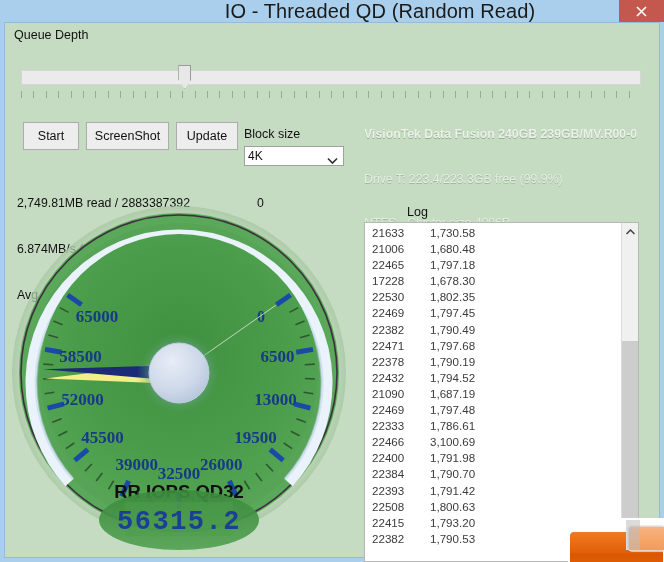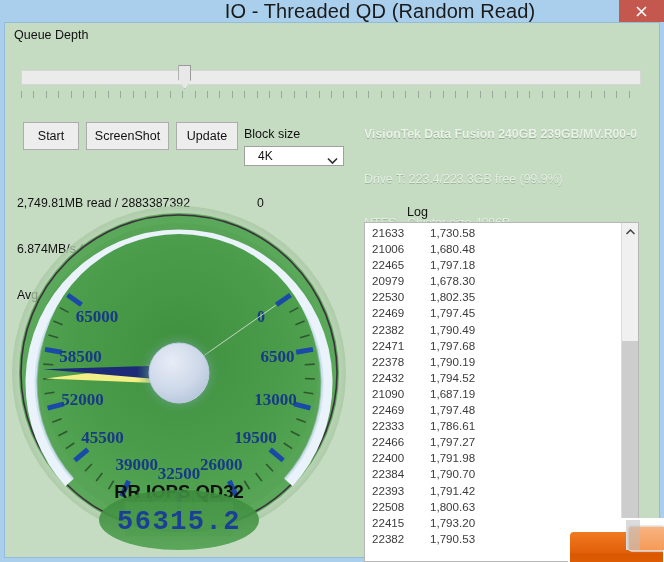--- a/index.html
+++ b/index.html
@@ -72,21 +72,21 @@
   #btn-start{left:18px;width:56px;}
   #btn-screenshot{left:81px;width:83px;}
   #btn-update{left:171px;width:62px;}
   
   .blocksize-label{
     position:absolute;left:239px;top:104px;font-size:12.5px;color:#111;
   }
   .blocksize-select{
     position:absolute;left:239px;top:123px;width:100px;height:20px;
     background:#fff;border:1px solid #a0a0a0;box-sizing:border-box;
-    font-size:12px;color:#111;padding-left:13px;line-height:18px;
+    font-size:12px;color:#111;padding-left:3px;line-height:18px;
     cursor:pointer;
   }
   .blocksize-select .chev{
     position:absolute;right:5px;top:5px;
   }
   
   .stats{
     position:absolute;left:12px;top:143px;font-size:12.3px;color:#111;
     line-height:15.2px;white-space:pre;
   }
@@ -207,21 +207,21 @@
           </div>
           <div class="log-row">
             <span class="c1">21006</span>
             <span class="c2">1,680.48</span>
           </div>
           <div class="log-row">
             <span class="c1">22465</span>
             <span class="c2">1,797.18</span>
           </div>
           <div class="log-row">
-            <span class="c1">20979</span>
+            <span class="c1">17228</span>
             <span class="c2">1,678.30</span>
           </div>
           <div class="log-row">
             <span class="c1">22530</span>
             <span class="c2">1,802.35</span>
           </div>
           <div class="log-row">
             <span class="c1">22469</span>
             <span class="c2">1,797.45</span>
           </div>
@@ -248,21 +248,21 @@
           <div class="log-row">
             <span class="c1">22469</span>
             <span class="c2">1,797.48</span>
           </div>
           <div class="log-row">
             <span class="c1">22333</span>
             <span class="c2">1,786.61</span>
           </div>
           <div class="log-row">
             <span class="c1">22466</span>
-            <span class="c2">1,797.27</span>
+            <span class="c2">3,100.69</span>
           </div>
           <div class="log-row">
             <span class="c1">22400</span>
             <span class="c2">1,791.98</span>
           </div>
           <div class="log-row">
             <span class="c1">22384</span>
             <span class="c2">1,790.70</span>
           </div>
           <div class="log-row">

